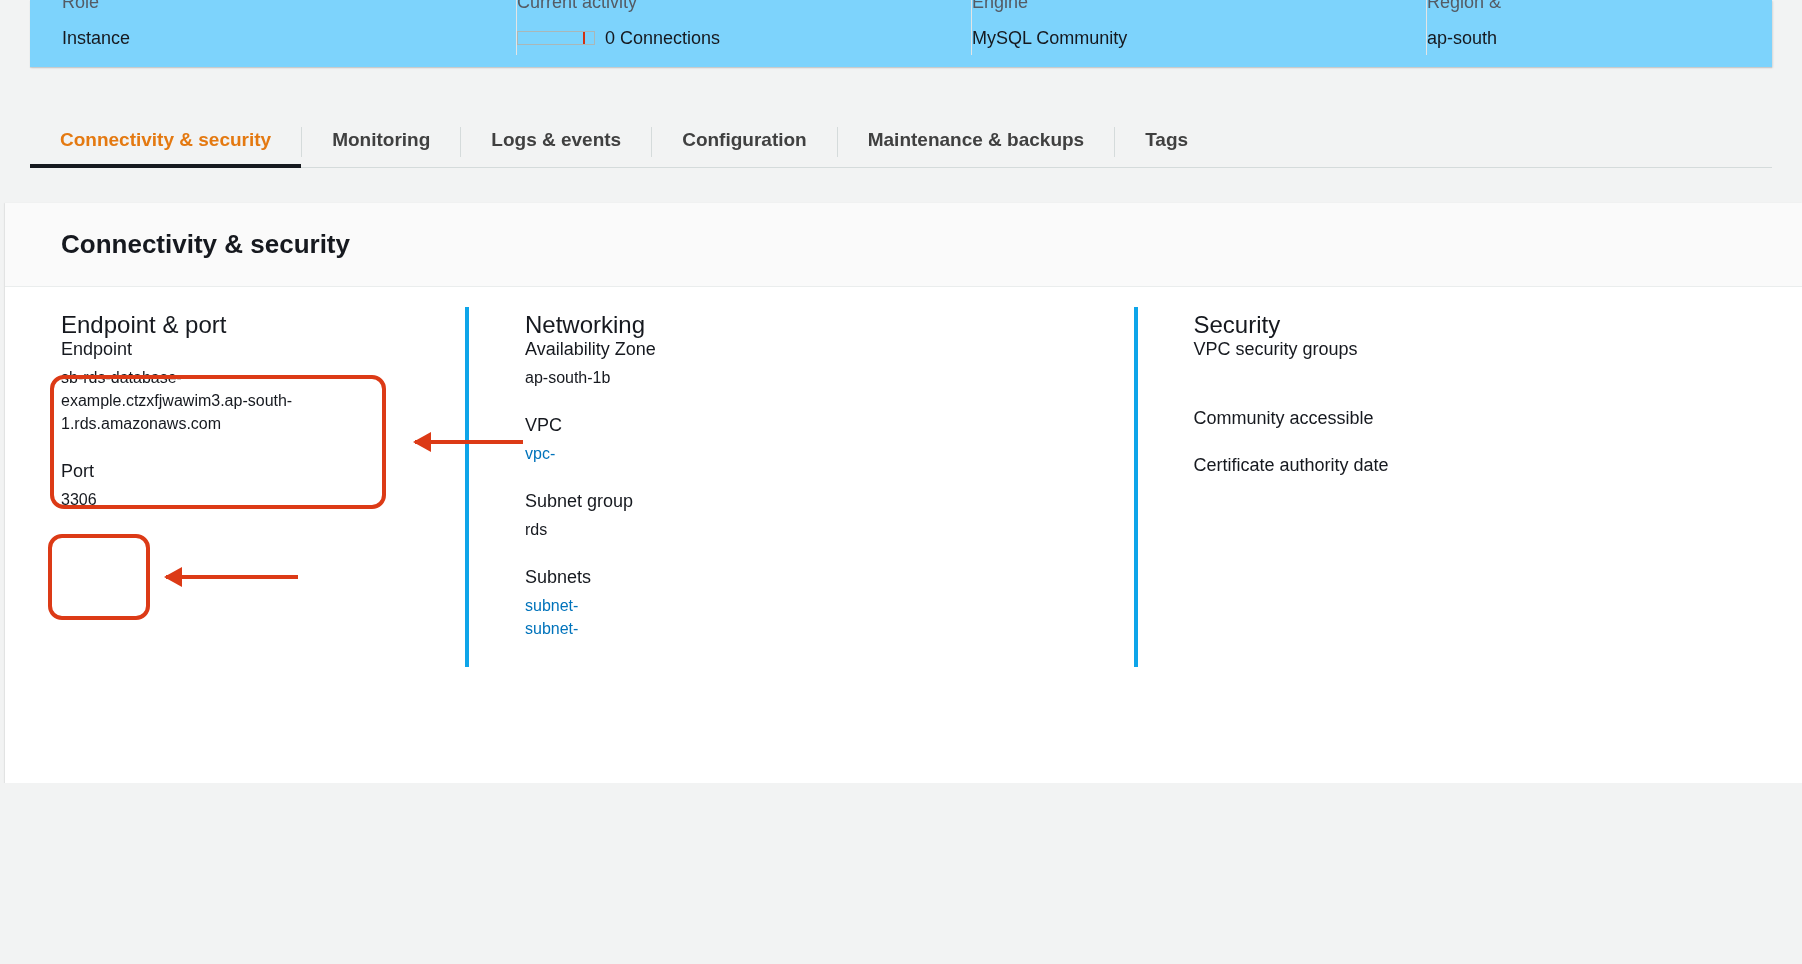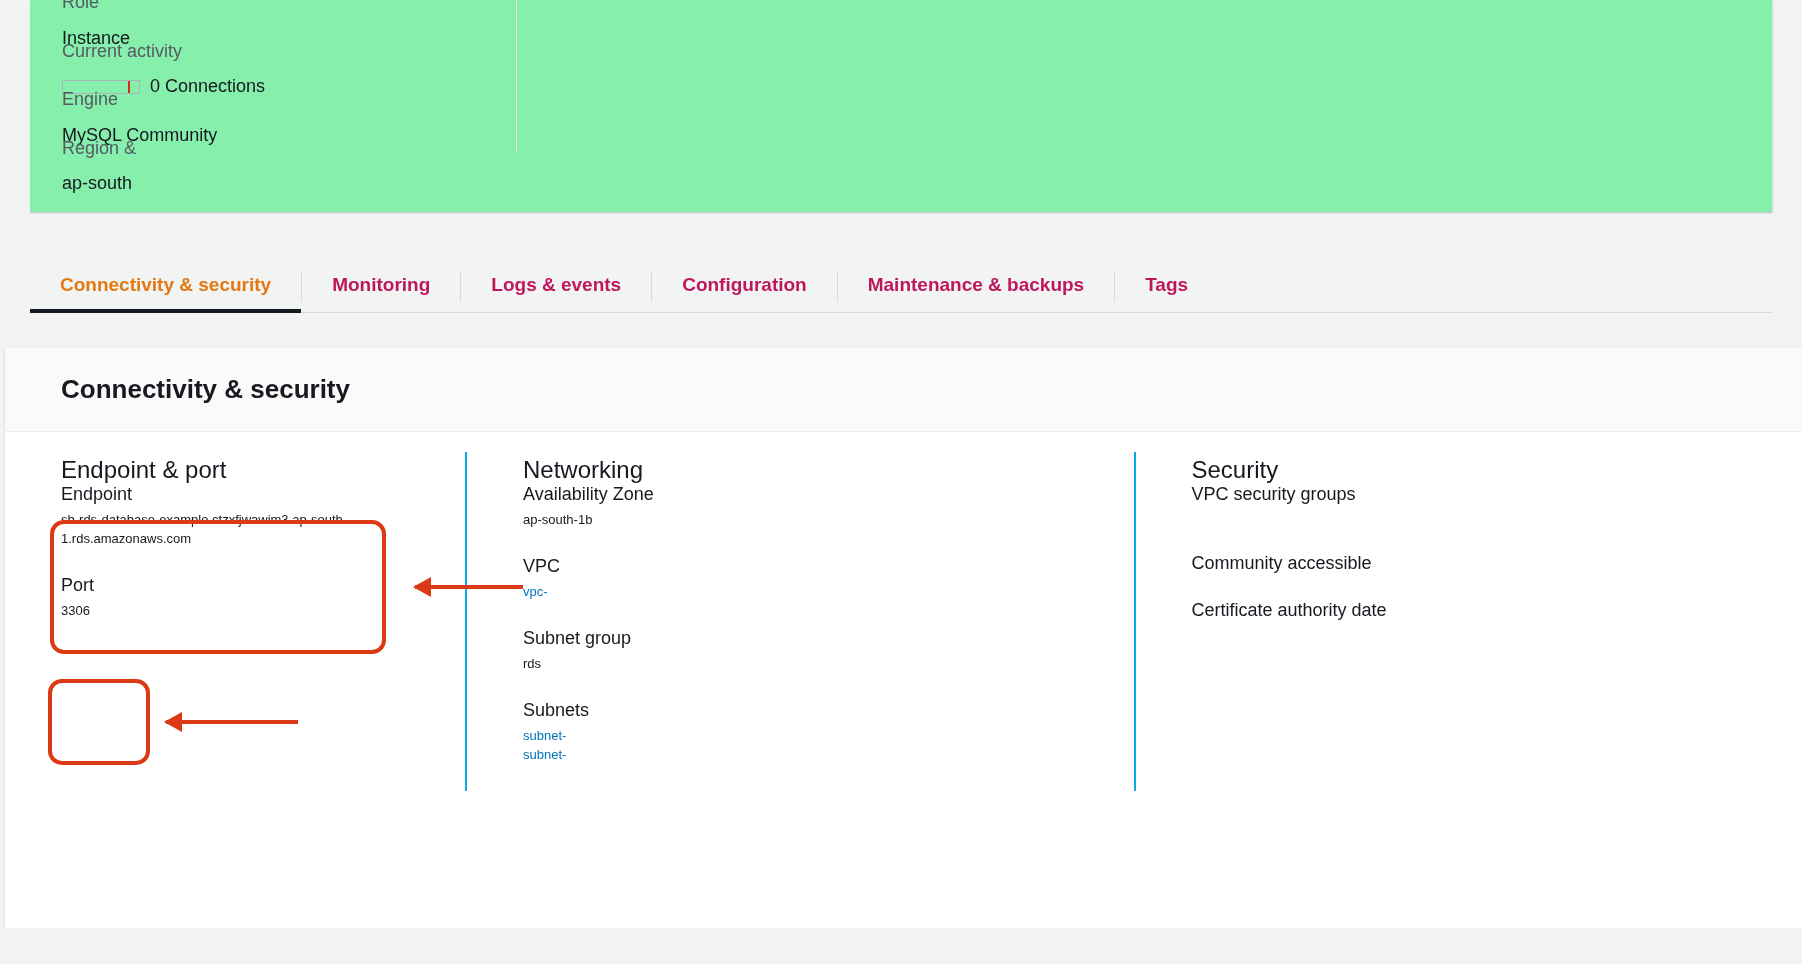--- a/index.html
+++ b/index.html
@@ -6,28 +6,27 @@
     body {
       font-family: "Amazon Ember", "Helvetica Neue", Arial, sans-serif;
       background: #f2f3f3;
       color: #16191f;
       font-size: 14px;
       overflow-x: hidden;
     }
 
     
     .summary-card {
-      background: #86efac;
+      background: #7dd3fc;
       margin: 0 30px 0 30px;
       box-shadow: 0 1px 1px rgba(0,0,0,0.1), 1px 1px 2px rgba(0,0,0,0.1);
       border-top: none;
       display: flex;
       padding: 0 32px 18px 32px;
       position: relative;
-      flex-direction: column;
     }
     .summary-col {
       flex: 0 0 auto;
       padding-right: 40px;
       position: relative;
     }
     .summary-col.first { width: 455px; }
     .summary-col.second { width: 455px; }
     .summary-col.third { width: 455px; }
     .summary-col .divider {
@@ -75,21 +74,21 @@
       margin: 50px 30px 0 30px;
     }
     .tabs {
       display: flex;
       border-bottom: 1px solid #d5dbdb;
     }
     .tab {
       padding: 12px 30px 16px 30px;
       font-size: 19px;
       font-weight: 700;
-      color: #be185d;
+      color: #404040;
       cursor: pointer;
       position: relative;
     }
     .tab.active {
       color: #e47911; 
     }
     .tab.active::after {
       content: "";
       position: absolute;
       left: 0; right: 0; bottom: -1px;
@@ -122,38 +121,38 @@
     .columns {
       display: flex;
       padding: 20px 0 10px 0;
     }
     .col {
       padding: 4px 56px 0 56px;
       flex: 1;
       min-width: 0;
     }
     .col + .col {
-      border-left: 2px solid #0ea5e9;
+      border-left: 4px solid #0ea5e9;
     }
     .col h3 {
       font-size: 24px;
       font-weight: 400;
       color: #16191f;
     }
     .field {
       margin-bottom: 26px;
     }
     .field-label {
       color: #16191f;
       font-size: 18px;
       margin-bottom: 6px;
     }
     .field-value {
       color: #16191f;
-      font-size: 13px;
+      font-size: 16px;
       line-height: 1.45;
       word-break: break-word;
     }
     .link {
       color: #0073bb;
       cursor: pointer;
     }
 
     
     .annotation-overlay {

